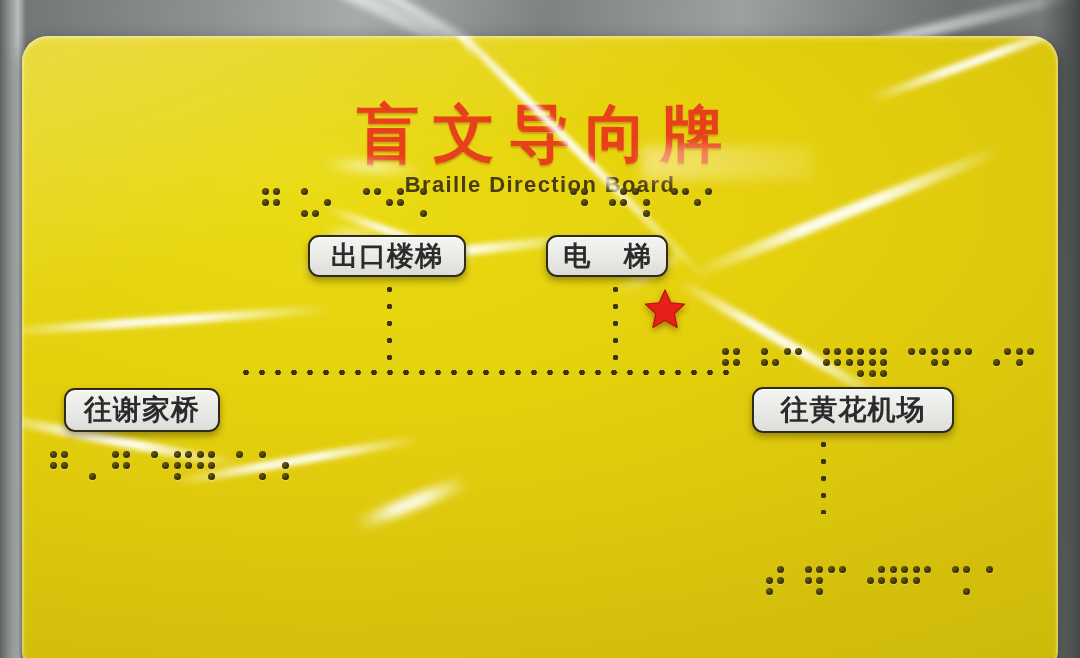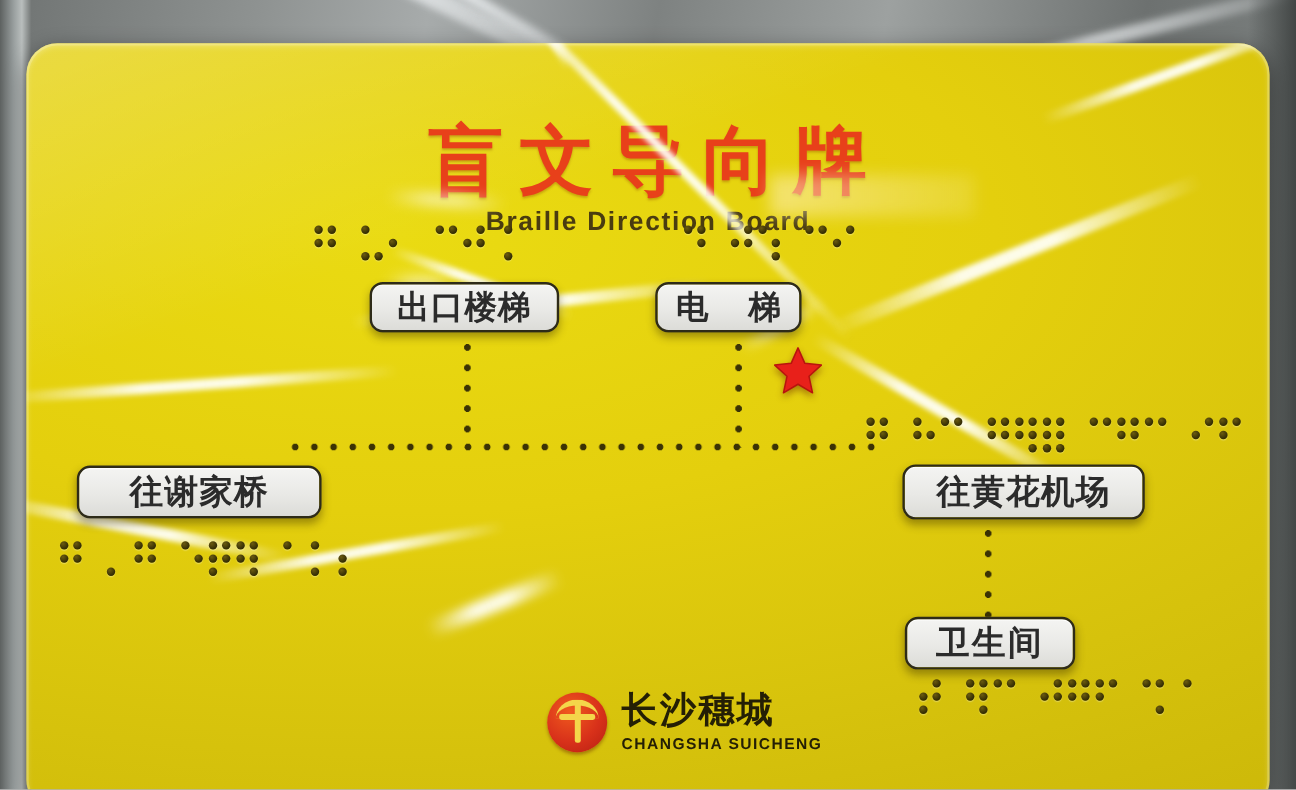--- a/index.html
+++ b/index.html
@@ -483,40 +483,28 @@
       </div>
 
     <div class="plate" style="left:286px; top:199px; width:158px; height:42px; font-size:27px; letter-spacing:1px;">
       <span>出口楼梯</span>
     </div>
 
     <div class="plate" style="left:524px; top:199px; width:122px; height:42px; font-size:27px; letter-spacing:12px; text-indent:12px;">
       <span>电 梯</span>
     </div>
 
-    <div class="plate" style="left:42px; top:352px; width:204px; height:44px; font-size:28px; letter-spacing:1px;">
+    <div class="plate" style="left:42px; top:352px; width:156px; height:44px; font-size:28px; letter-spacing:1px;">
       <span>往谢家桥</span>
     </div>
 
     <div class="plate" style="left:730px; top:351px; width:202px; height:46px; font-size:28px; letter-spacing:1px;">
       <span>往黄花机场</span>
     </div>
 
-    <div class="plate" style="left:732px; top:478px; width:142px; height:44px; font-size:28px; letter-spacing:2px;">
-      <span>卫生间</span>
-    </div>
 
     <svg class="star" style="left:621px; top:251px;" viewBox="0 0 24 24" aria-hidden="true">
       <polygon points="12,1.6 15.1,8.6 22.6,9.4 17,14.5 18.6,22 12,18.1 5.4,22 7,14.5 1.4,9.4 8.9,8.6" fill="#e8201a" stroke="#b8140e" stroke-width="0.7" stroke-linejoin="round"></polygon>
     </svg>
 
-    <div class="brand" style="left:434px; top:541px;">
-      <div class="brand-mark">
-        <span class="arc"></span>
-      </div>
-      <div class="brand-text">
-        <span class="brand-cn">长沙穗城</span>
-        <span class="brand-en">CHANGSHA SUICHENG</span>
-      </div>
-    </div>
 
   </div>
 </div>
 
 </body></html>

